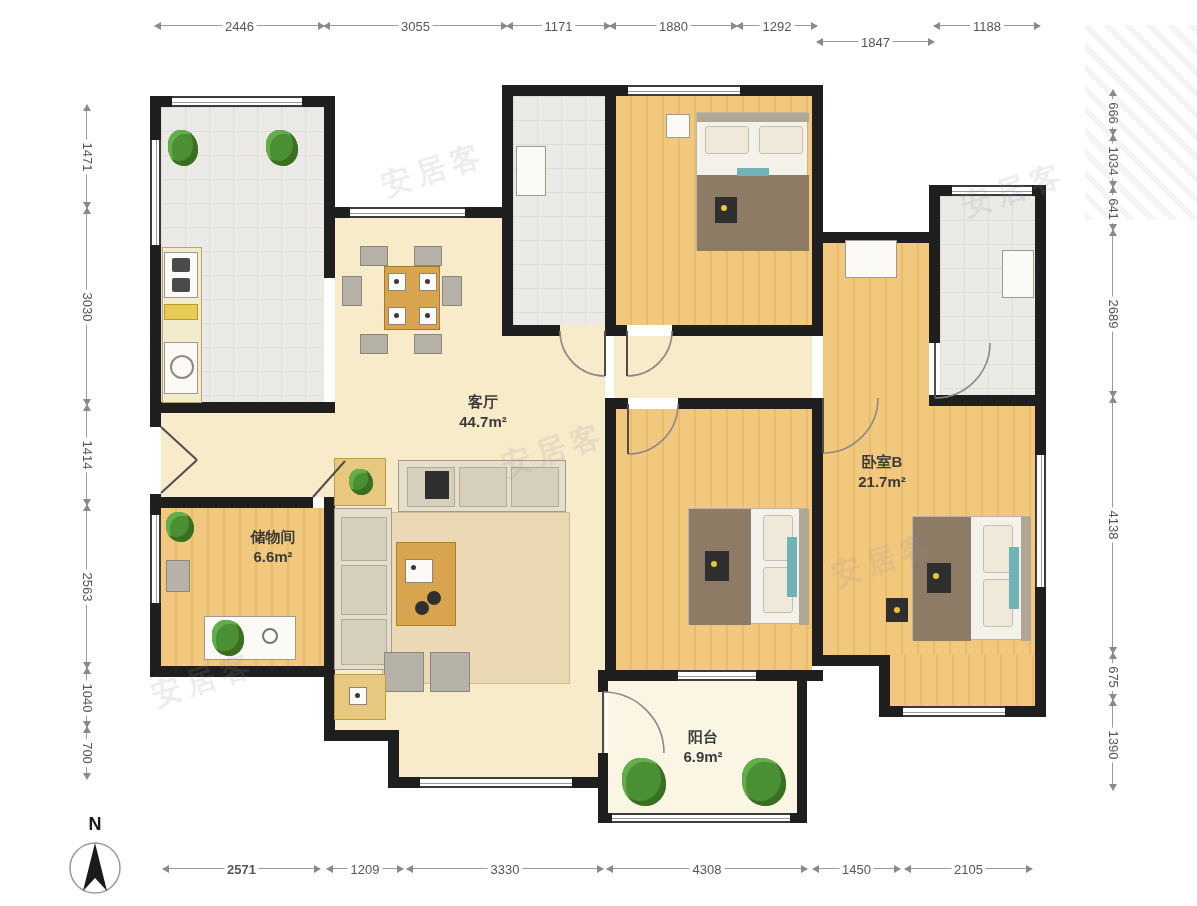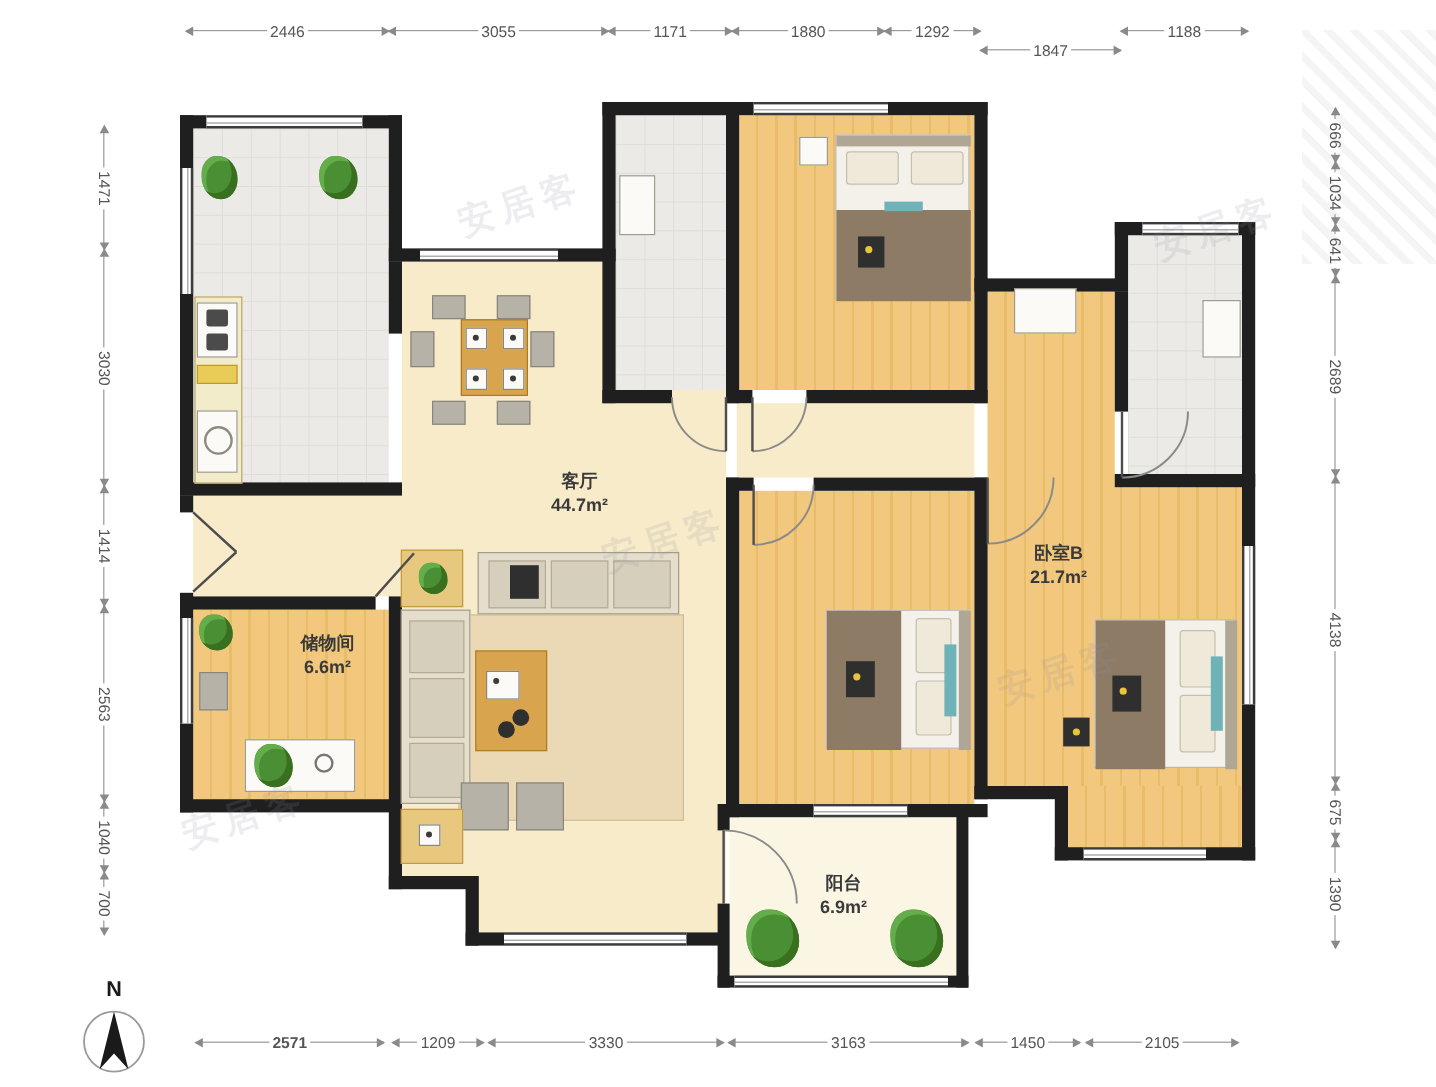--- a/index.html
+++ b/index.html
@@ -300,21 +300,21 @@
       <div class="dim dim-h" style="left: 163px; width: 157px; top: 868px; font-weight: bold;">
         <span class="dim-label">2571</span>
       </div>
       <div class="dim dim-h" style="left: 327px; width: 76px; top: 868px;">
         <span class="dim-label">1209</span>
       </div>
       <div class="dim dim-h" style="left: 407px; width: 196px; top: 868px;">
         <span class="dim-label">3330</span>
       </div>
       <div class="dim dim-h" style="left: 607px; width: 200px; top: 868px;">
-        <span class="dim-label">3163</span>
+        <span class="dim-label">4308</span>
       </div>
       <div class="dim dim-h" style="left: 813px; width: 87px; top: 868px;">
         <span class="dim-label">1450</span>
       </div>
       <div class="dim dim-h" style="left: 905px; width: 127px; top: 868px;">
         <span class="dim-label">2105</span>
       </div>
       <div class="dim dim-v" style="top: 105px; height: 103px; left: 86px;">
         <span class="dim-label">1471</span>
       </div>

